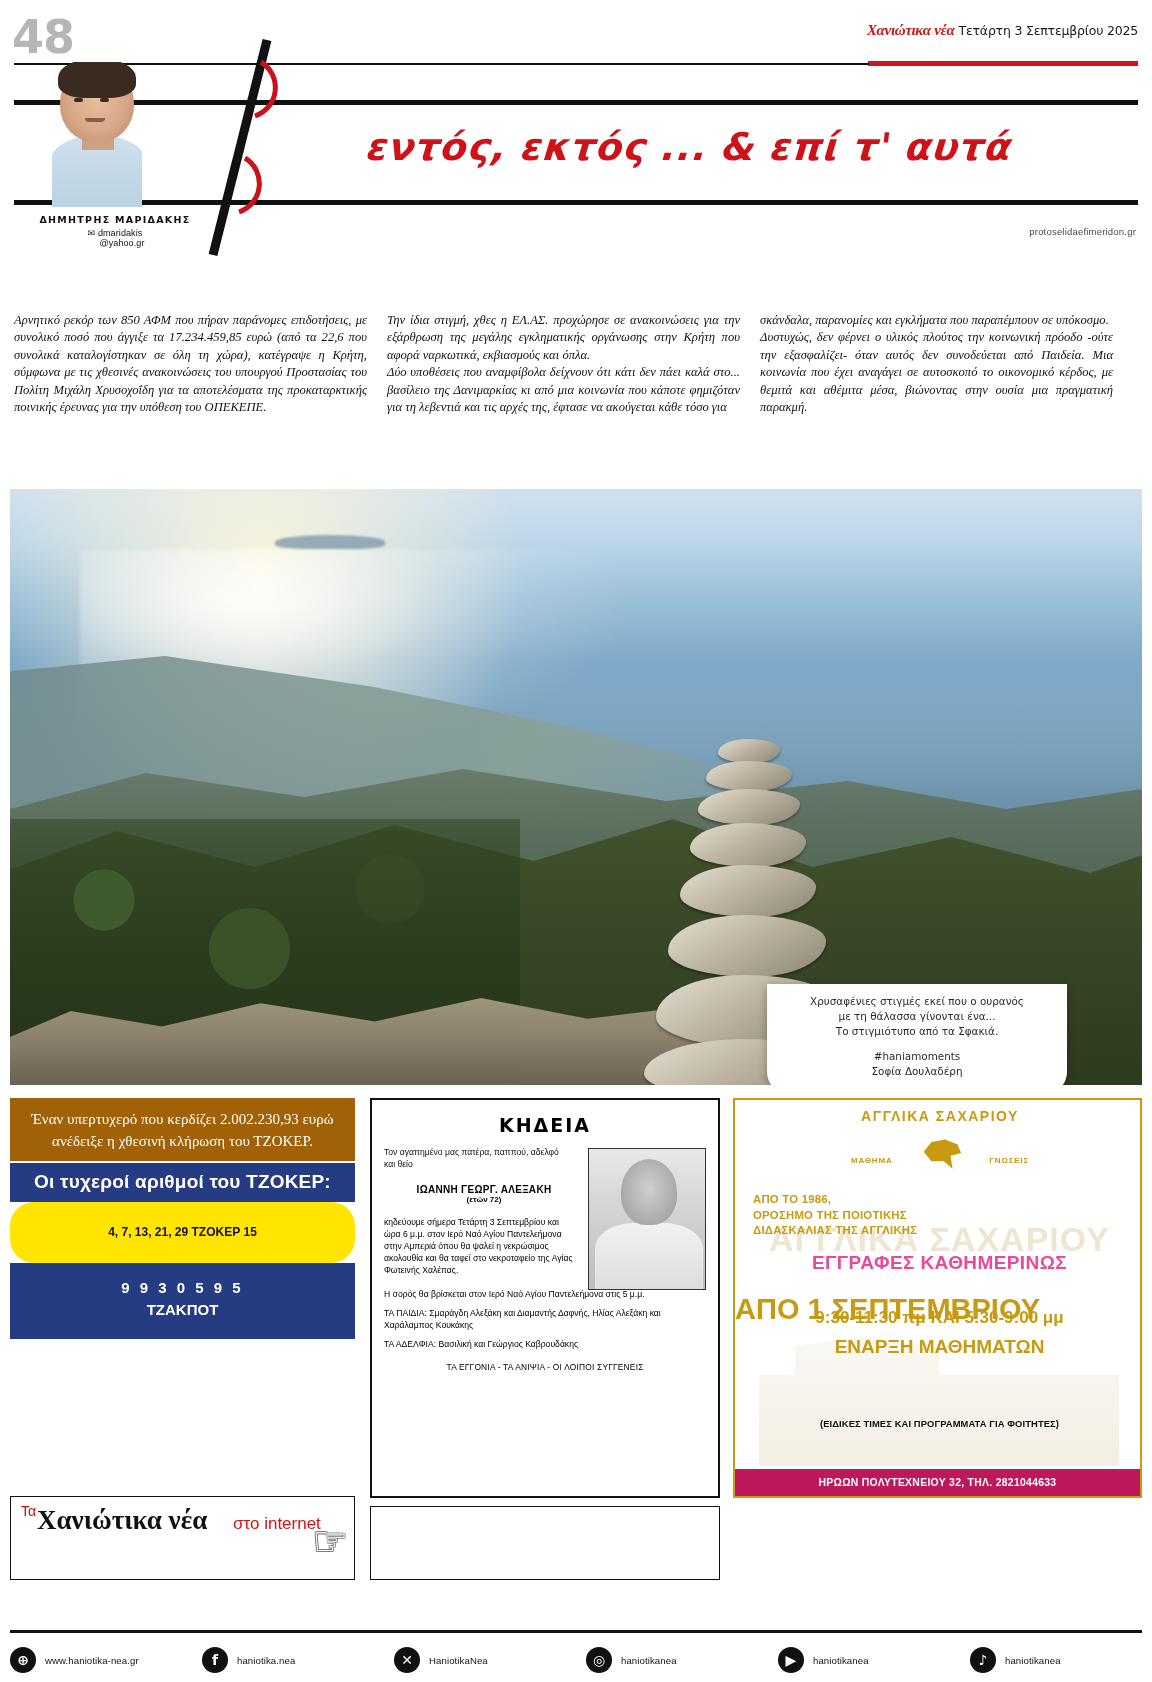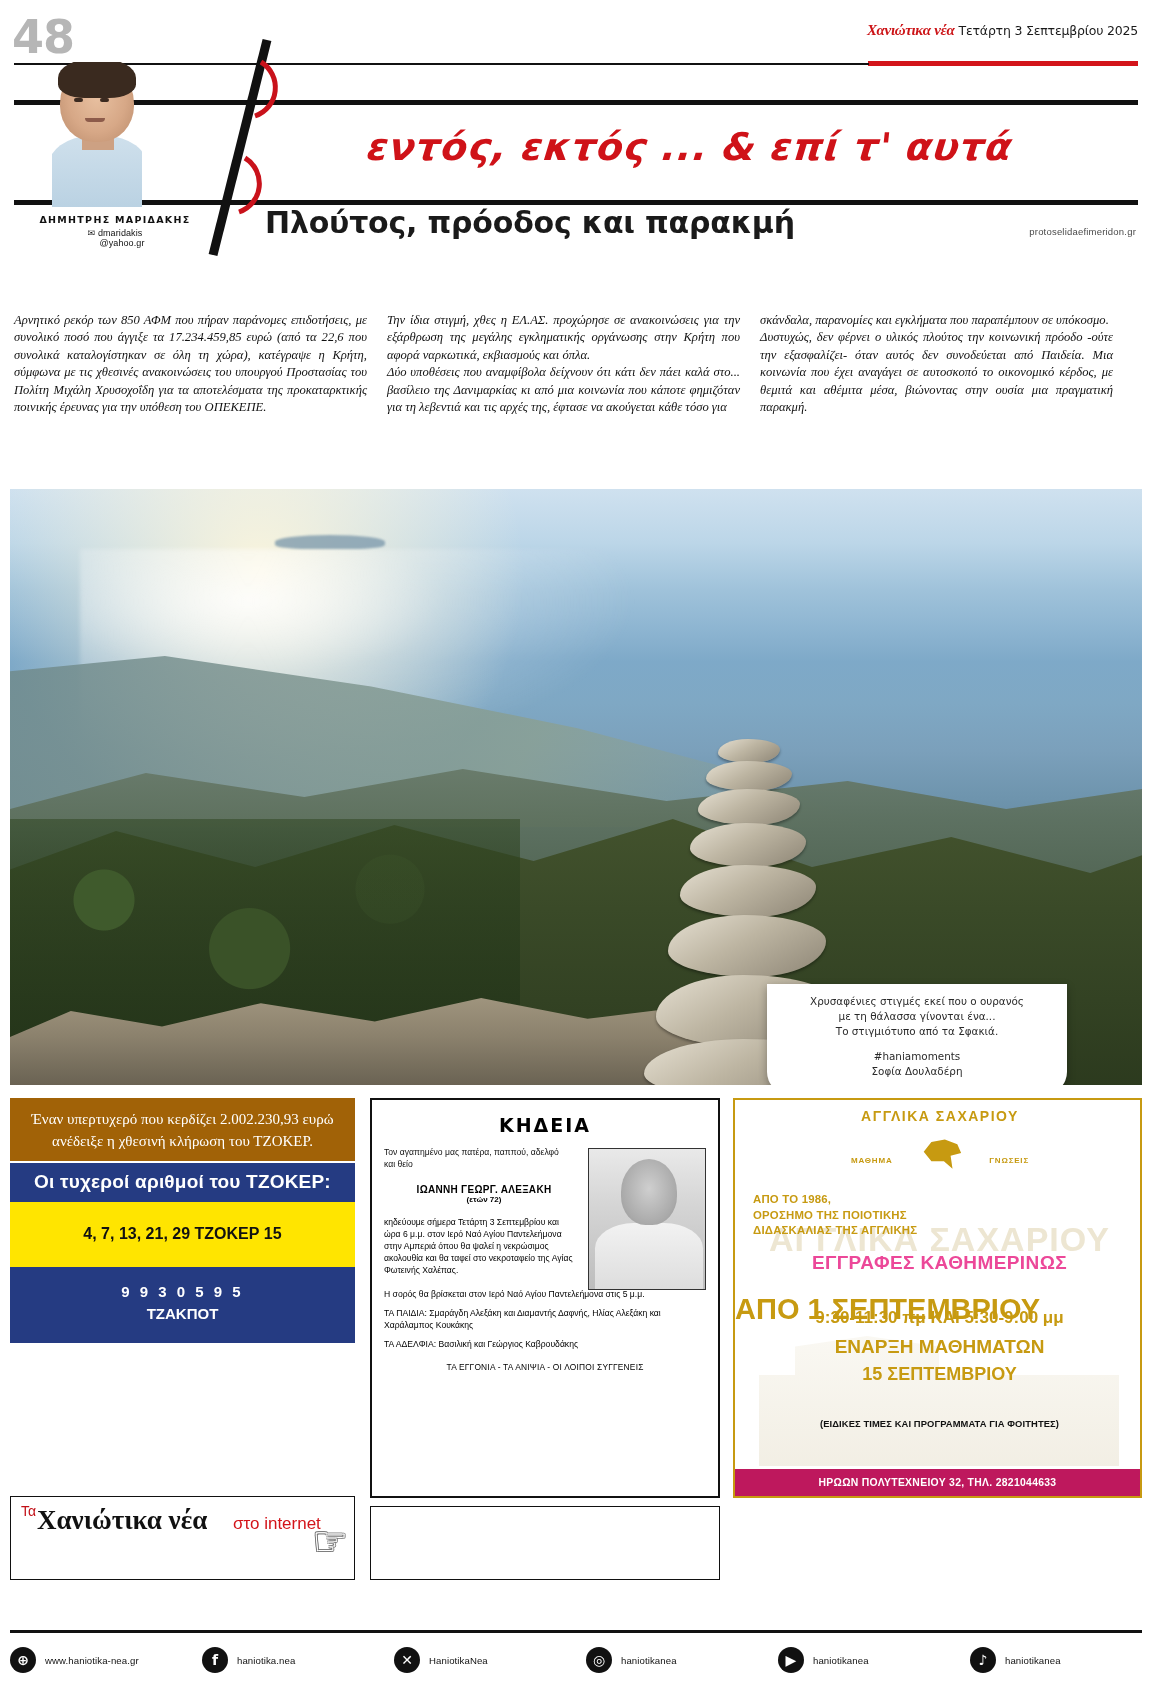--- a/index.html
+++ b/index.html
@@ -204,21 +204,21 @@
     background:#a16207; color:#fff; text-align:center;
     font-family:"Liberation Serif", serif; font-size:15px; line-height:22px;
     padding:10px 10px 9px;
   }
   .lotto .bar-joker {
     background:#253b82; color:#fff; text-align:center; font-weight:700;
     font-size:19px; padding:8px 0 9px; letter-spacing:.2px; margin-top:2px;
   }
   .lotto .yellow {
     background:#ffe500; color:#111; text-align:center; font-weight:700;
-    font-size:16px; padding:23px 0 24px;
+    font-size:12px; padding:23px 0 24px;border-radius:24px;
   }
   .lotto .bar-proto {
     background:#d3141a; color:#fff; text-align:center; font-weight:700;
     font-size:19px; padding:8px 0 9px; margin-top:16px;
   }
   .lotto .navy2 {
     background:#253b82; color:#fff; text-align:center; font-weight:700;
     font-size:15px; line-height:22px; padding:14px 0 18px;
   }
   .lotto .digits { letter-spacing: 3px; }
@@ -390,21 +390,20 @@
     <div class="mouth"></div>
   </div>
 
   <svg class="slash" viewBox="0 0 80 215">
     <line x1="62" y1="0" x2="8" y2="215" stroke="#111" stroke-width="9"></line>
     <path d="M 56 22 A 30 30 0 0 1 50 76" fill="none" stroke="#c9121b" stroke-width="5"></path>
     <path d="M 40 118 A 30 30 0 0 1 34 172" fill="none" stroke="#c9121b" stroke-width="5"></path>
   </svg>
 
   <div class="kicker">εντός, εκτός ... &amp; επί τ' αυτά</div>
-  <div class="headline">Πλούτος, πρόοδος και παρακμή</div>
   <div class="sitecredit">protoselidaefimeridon.gr</div>
 
   <div class="byline">
     <div class="who">ΔΗΜΗΤΡΗΣ ΜΑΡΙΔΑΚΗΣ</div>
     <div class="mailrow">
       <span>✉</span>
       <span>dmaridakis</span>
     </div>
     <div class="mail2">@yahoo.gr</div>
   </div>
@@ -511,21 +510,20 @@
       </div>
       <div class="intro">
         <div>ΑΠΟ ΤΟ 1986,</div>
         <div>ΟΡΟΣΗΜΟ ΤΗΣ ΠΟΙΟΤΙΚΗΣ</div>
         <div>ΔΙΔΑΣΚΑΛΙΑΣ ΤΗΣ ΑΓΓΛΙΚΗΣ</div>
       </div>
       <div class="l1">ΕΓΓΡΑΦΕΣ ΚΑΘΗΜΕΡΙΝΩΣ</div>
       <div class="l2">ΑΠΟ 1 ΣΕΠΤΕΜΒΡΙΟΥ</div>
       <div class="l3">9:30-11:30 πμ ΚΑΙ 5:30-9:00 μμ</div>
       <div class="l4">ΕΝΑΡΞΗ ΜΑΘΗΜΑΤΩΝ</div>
-      <div class="l5">15 ΣΕΠΤΕΜΒΡΙΟΥ</div>
       <div class="note">(ΕΙΔΙΚΕΣ ΤΙΜΕΣ ΚΑΙ ΠΡΟΓΡΑΜΜΑΤΑ ΓΙΑ ΦΟΙΤΗΤΕΣ)</div>
       <div class="addrbar">ΗΡΩΩΝ ΠΟΛΥΤΕΧΝΕΙΟΥ 32, ΤΗΛ. 2821044633</div>
     </div>
   </div>
 
   <div class="footrule"></div>
   <div class="social">
     <div class="item" style="width:192px;">
       <span class="ic">⊕</span>
       <span class="lbl">www.haniotika-nea.gr</span>

